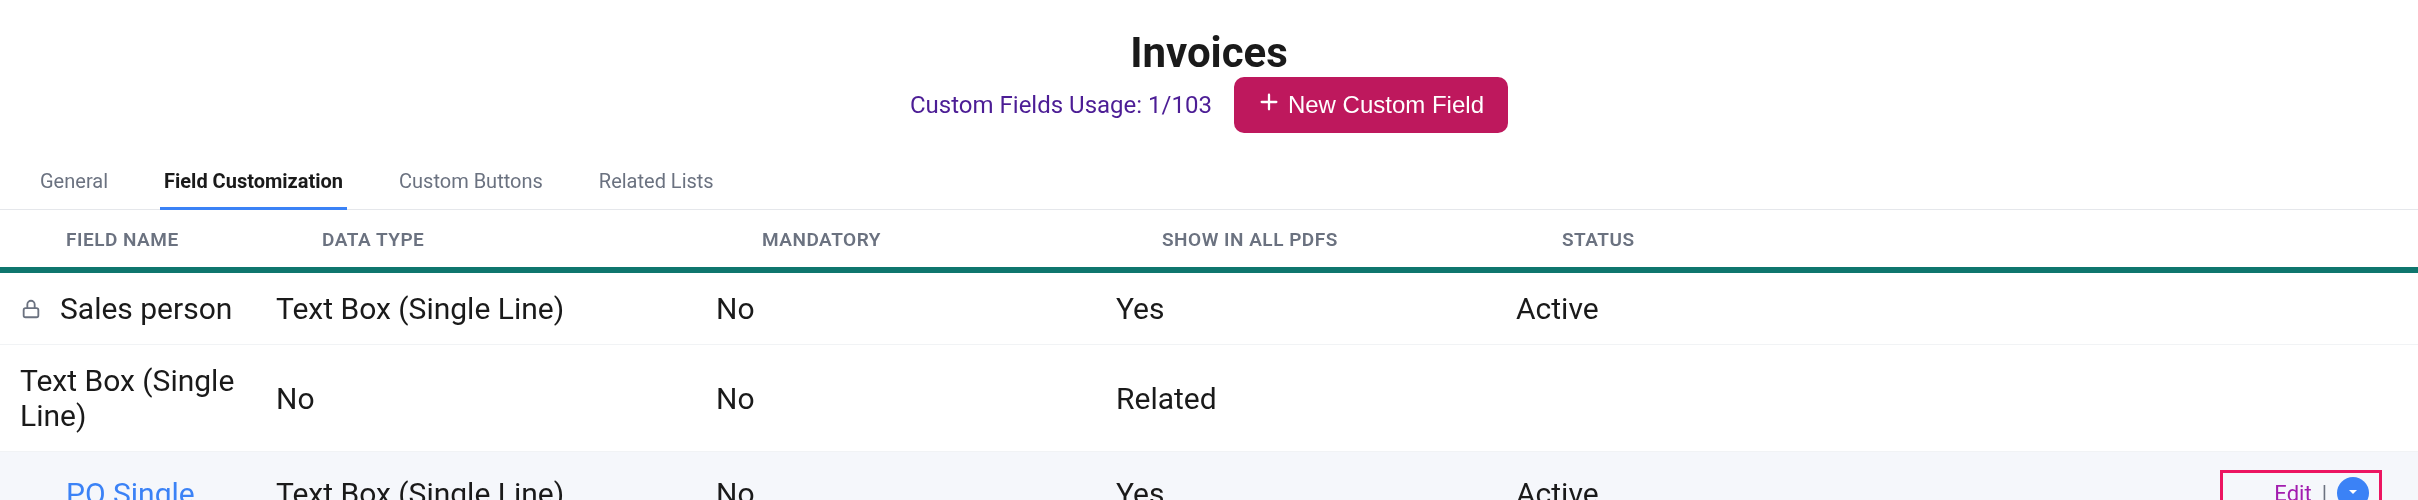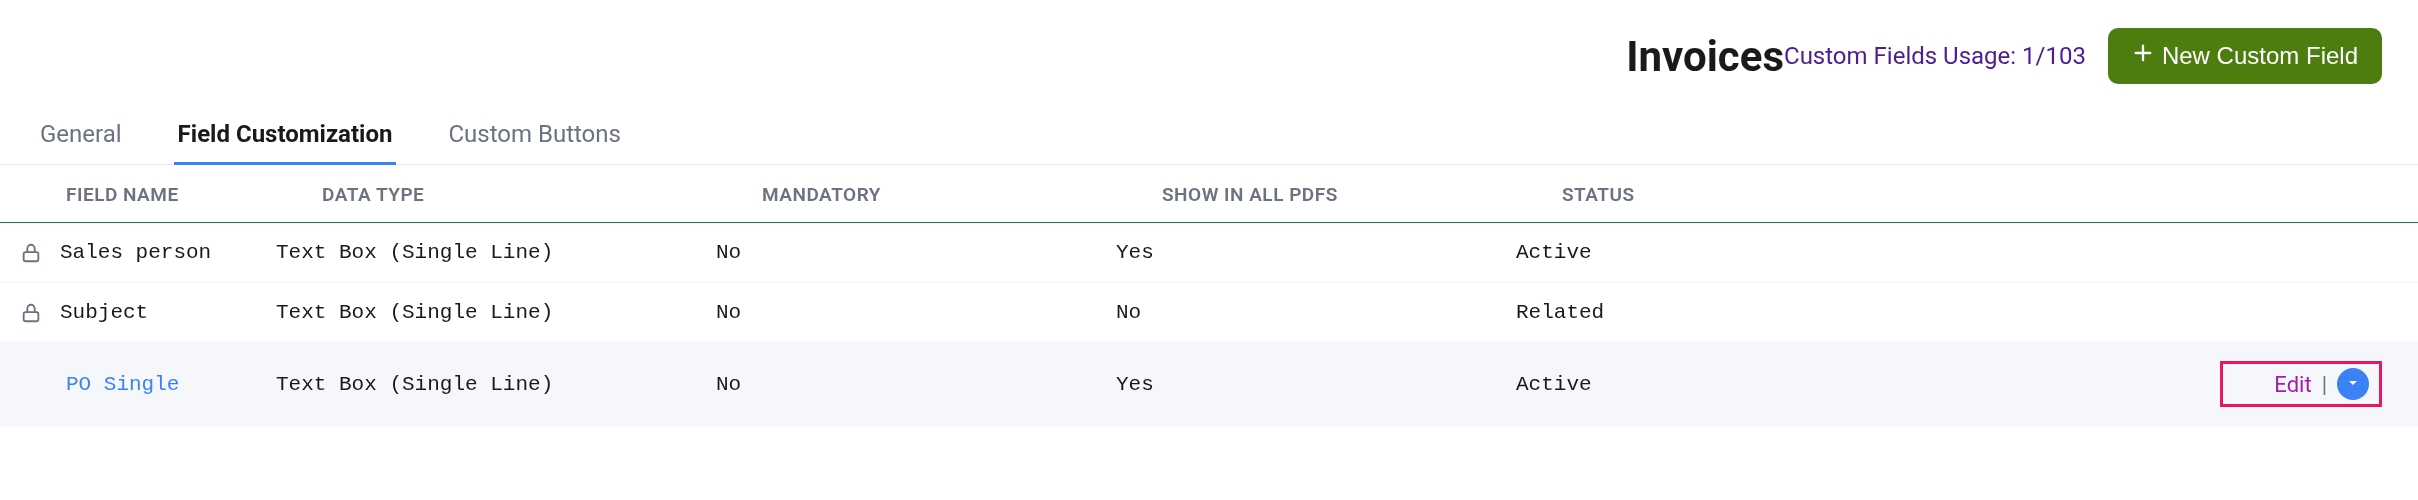--- a/index.html
+++ b/index.html
@@ -8,23 +8,24 @@
       padding: 0;
     }
     body {
       font-family: -apple-system, BlinkMacSystemFont, "Segoe UI", Roboto, "Helvetica Neue", Arial, sans-serif;
       background: #ffffff;
       color: #1a1a1a;
       width: 2418px;
     }
     .header-row {
       display: flex;
-      justify-content: flex-end;
+      justify-content: space-between;
       align-items: center;
       padding: 28px 36px 24px 36px;
+      flex-direction: column;
     }
     .page-title {
       font-size: 42px;
       font-weight: 700;
       color: #1a1a1a;
     }
     .header-right {
       display: flex;
       align-items: center;
       gap: 22px;
@@ -32,21 +33,21 @@
     .usage-link {
       color: #4c1d95;
       font-size: 24px;
       font-weight: 400;
       text-decoration: none;
     }
     .new-field-btn {
       display: inline-flex;
       align-items: center;
       gap: 8px;
-      background: #4d7c0f;
+      background: #be185d;
       color: #ffffff;
       border: none;
       border-radius: 10px;
       padding: 14px 24px;
       font-size: 24px;
       font-weight: 400;
       cursor: pointer;
     }
     .new-field-btn svg {
       width: 22px;
@@ -54,40 +55,40 @@
     }
     .tabs {
       display: flex;
       gap: 48px;
       padding: 0 36px;
       border-bottom: 1px solid #e5e7eb;
       align-items: flex-end;
     }
     .tab {
       padding: 12px 4px 14px 4px;
-      font-size: 24px;
+      font-size: 20px;
       color: #6b7280;
       cursor: pointer;
       position: relative;
       border-bottom: 3px solid transparent;
       margin-bottom: -1px;
     }
     .tab.active {
       color: #1a1a1a;
       font-weight: 700;
       border-bottom: 3px solid #3b82f6;
     }
     .table {
       width: 100%;
     }
     .thead-row {
       display: grid;
       grid-template-columns: 256px 440px 400px 400px 400px 1fr;
       padding: 18px 36px 16px 66px;
-      border-bottom: 1px solid #0f766e;
+      border-bottom: 6px solid #0f766e;
     }
     .th {
       font-size: 19px;
       font-weight: 600;
       color: #6b7280;
       letter-spacing: 0.5px;
       text-transform: uppercase;
     }
     .tbody-row {
       display: grid;
@@ -101,23 +102,22 @@
     }
     .cell-name {
       display: flex;
       align-items: center;
       gap: 18px;
     }
     .cell-name-nolock {
       padding-left: 46px;
     }
     .td {
-      font-size: 21px;
-      color: #1a1a1a;
-      font-family: Liberation Mono, monospace;
+      font-size: 30px;
+      color: #1a1a1a;
     }
     .td.link {
       color: #3b82f6;
     }
     .lock-icon {
       color: #6b7280;
       display: inline-flex;
       width: 22px;
       height: 22px;
     }
@@ -176,20 +176,21 @@
       </span>
       <span>New Custom Field</span>
     </button>
   </div>
 </div>
 
 <div class="tabs">
   <div class="tab">General</div>
   <div class="tab active">Field Customization</div>
   <div class="tab">Custom Buttons</div>
+  <div class="tab">Related Lists</div>
 </div>
 
 <div class="table">
   <div class="thead-row">
     <div class="th">FIELD NAME</div>
     <div class="th">DATA TYPE</div>
     <div class="th">MANDATORY</div>
     <div class="th">SHOW IN ALL PDFS</div>
     <div class="th">STATUS</div>
     <div class="th"></div>
@@ -206,29 +207,20 @@
       <span class="td">Sales person</span>
     </div>
     <div class="td">Text Box (Single Line)</div>
     <div class="td">No</div>
     <div class="td">Yes</div>
     <div class="td">Active</div>
     <div></div>
   </div>
 
   <div class="tbody-row">
-    <div class="cell-name">
-      <span class="lock-icon">
-        <svg viewBox="0 0 24 24" fill="none" stroke="currentColor" stroke-width="2" stroke-linecap="round" stroke-linejoin="round">
-            <rect x="4" y="11" width="16" height="10" rx="2"></rect>
-            <path d="M8 11V7a4 4 0 1 1 8 0v4"></path>
-          </svg>
-      </span>
-      <span class="td">Subject</span>
-    </div>
     <div class="td">Text Box (Single Line)</div>
     <div class="td">No</div>
     <div class="td">No</div>
     <div class="td">Related</div>
     <div></div>
   </div>
 
   <div class="tbody-row highlighted">
     <div class="cell-name cell-name-nolock">
       <span class="td link">PO Single</span>

